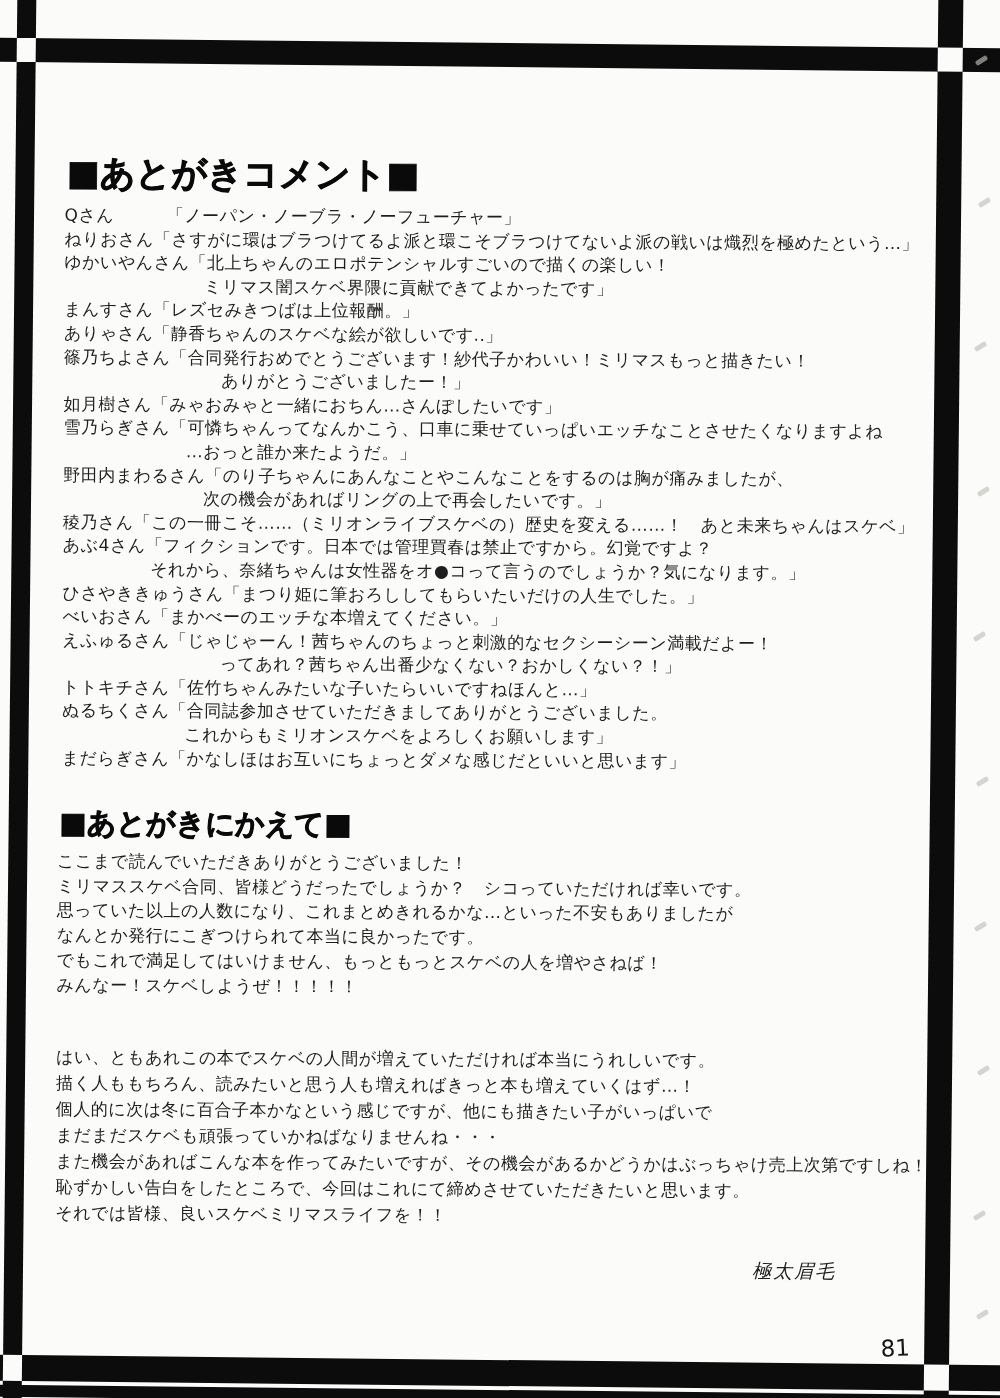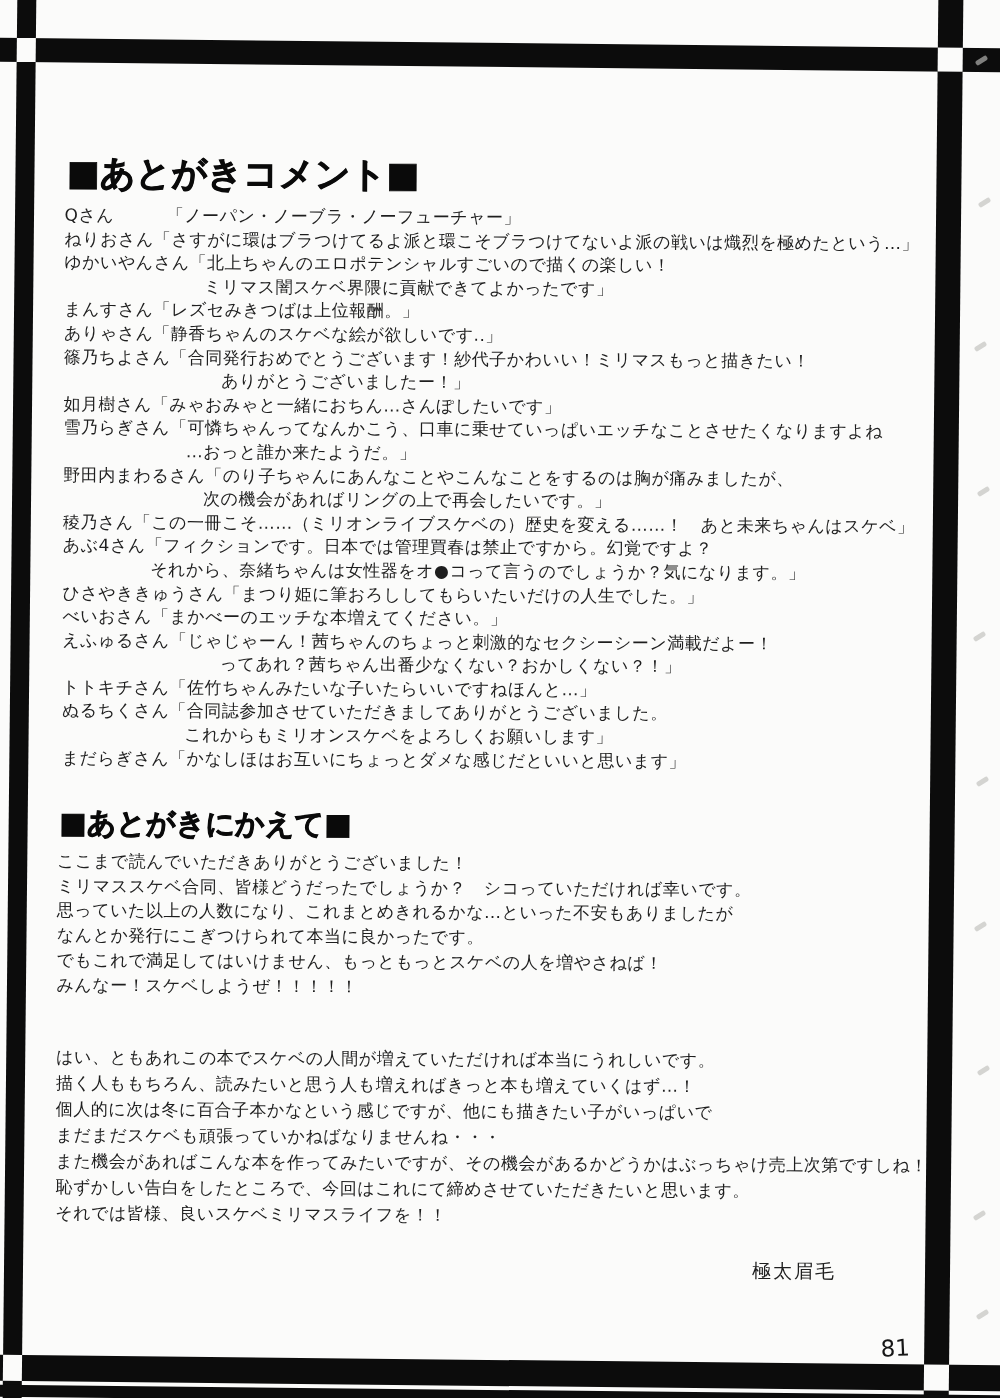--- a/index.html
+++ b/index.html
@@ -89,20 +89,21 @@
   .para.p1 { top: 851px;  line-height: 24.7px; }
   .para.p2 { top: 1046px; line-height: 26px; }
   .text-line { white-space: pre; }
 
   .signature {
     position: absolute;
     left: 755px;
     top: 1257px;
     font-size: 19px;
     letter-spacing: 2px;
+    font-style: italic;
   }
   .page-number {
     position: absolute;
     left: 884px;
     top: 1333px;
     font-size: 23px;
     transform: rotate(-3deg);
     color: #161616;
   }
 </style>

